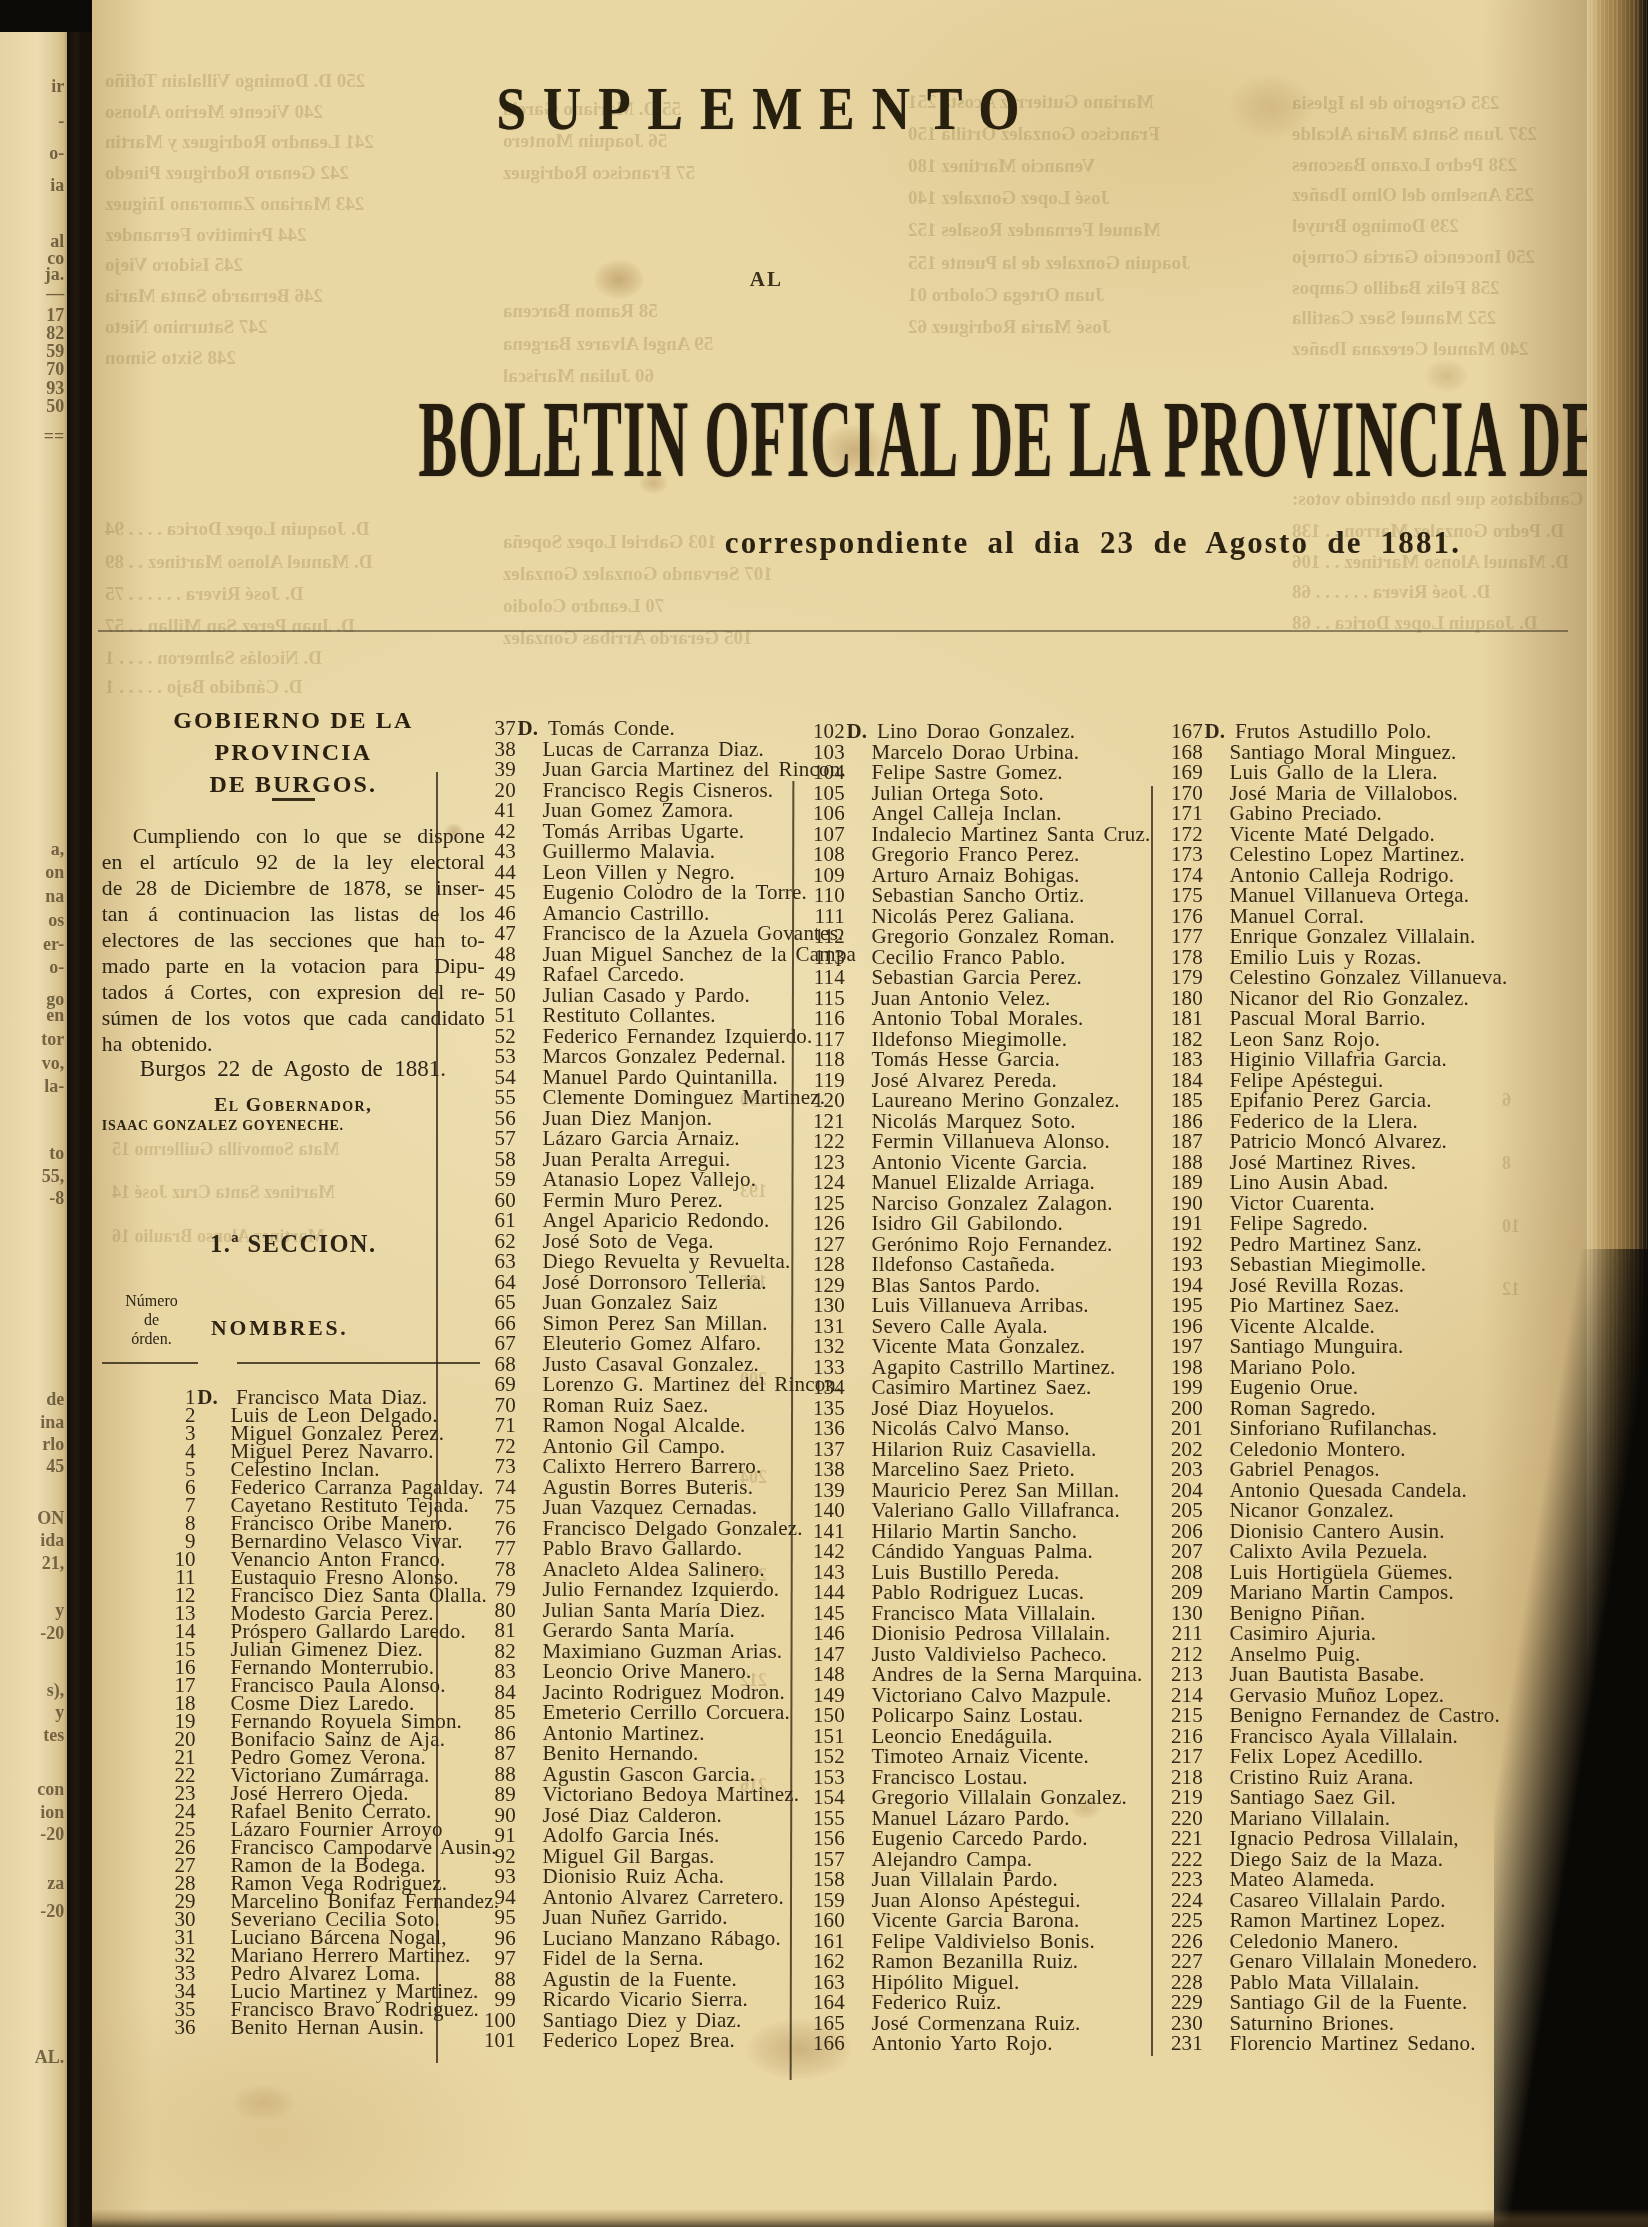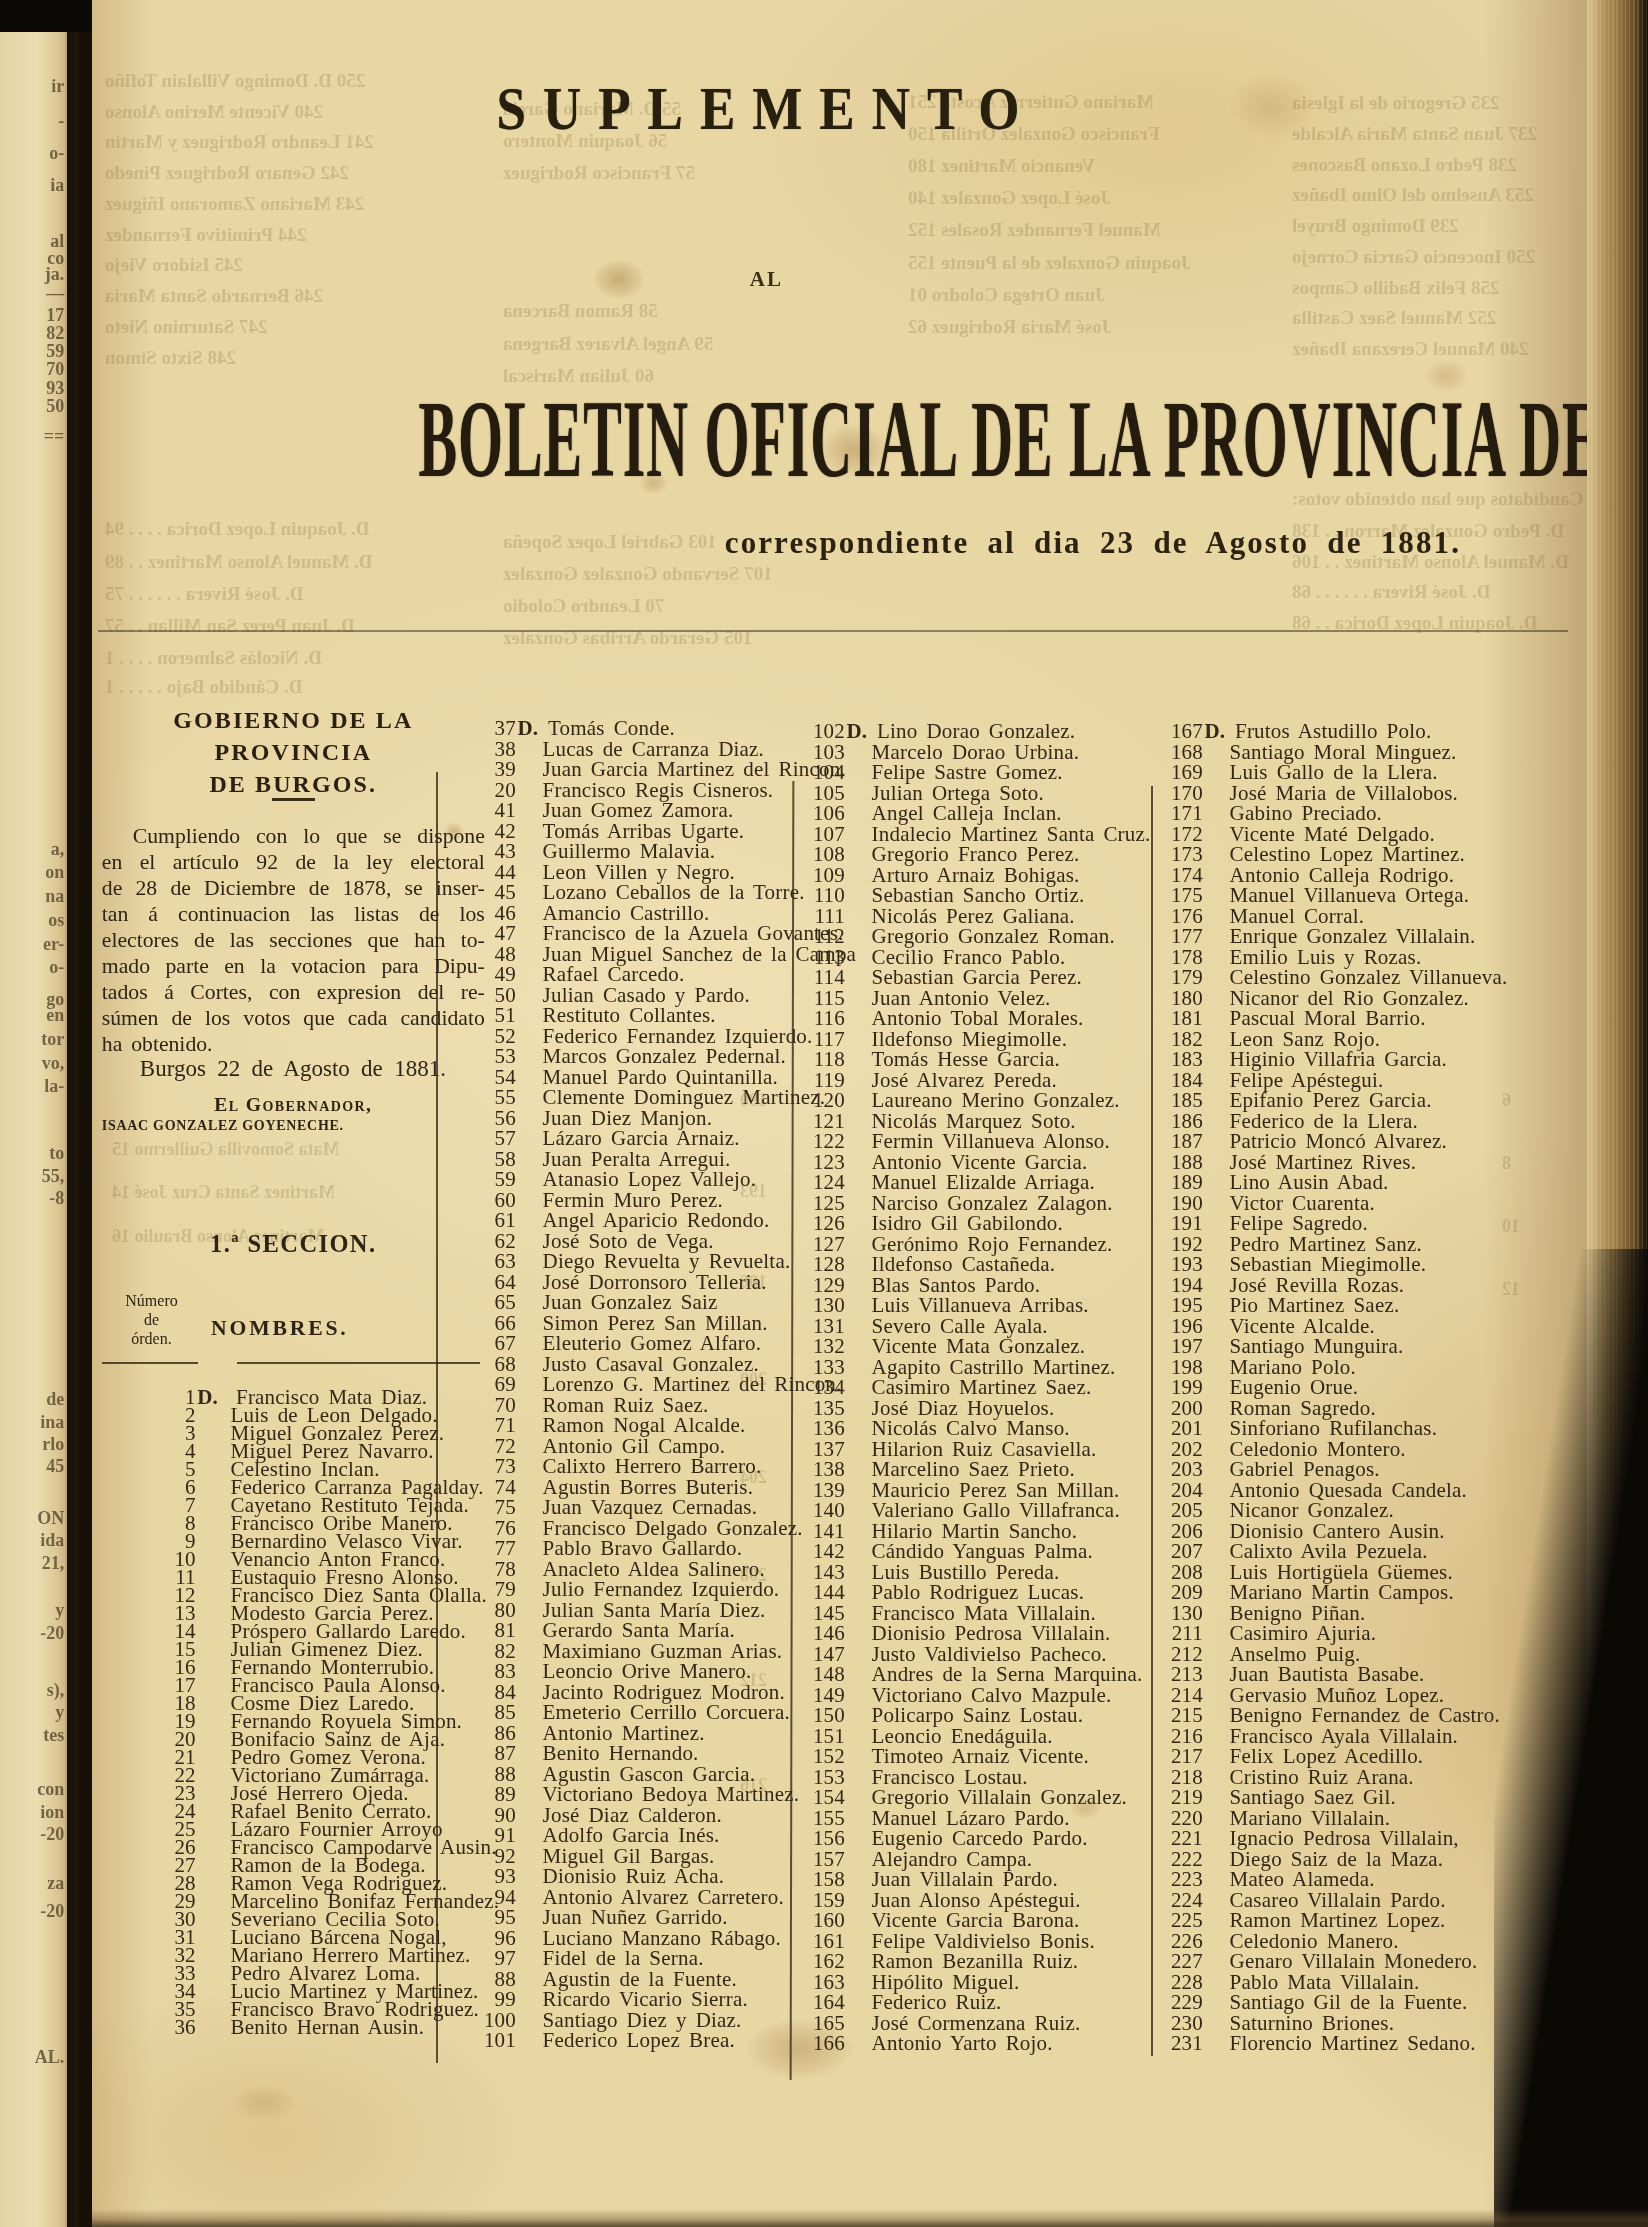--- a/index.html
+++ b/index.html
@@ -516,21 +516,21 @@
           <span class="name">Guillermo Malavia.</span>
         </div>
         <div class="row">
           <span class="num">44</span>
           <span class="pfx"></span>
           <span class="name">Leon Villen y Negro.</span>
         </div>
         <div class="row">
           <span class="num">45</span>
           <span class="pfx"></span>
-          <span class="name">Lozano Ceballos de la Torre.</span>
+          <span class="name">Eugenio Colodro de la Torre.</span>
         </div>
         <div class="row">
           <span class="num">46</span>
           <span class="pfx"></span>
           <span class="name">Amancio Castrillo.</span>
         </div>
         <div class="row">
           <span class="num">47</span>
           <span class="pfx"></span>
           <span class="name">Francisco de la Azuela Govantes.</span>

